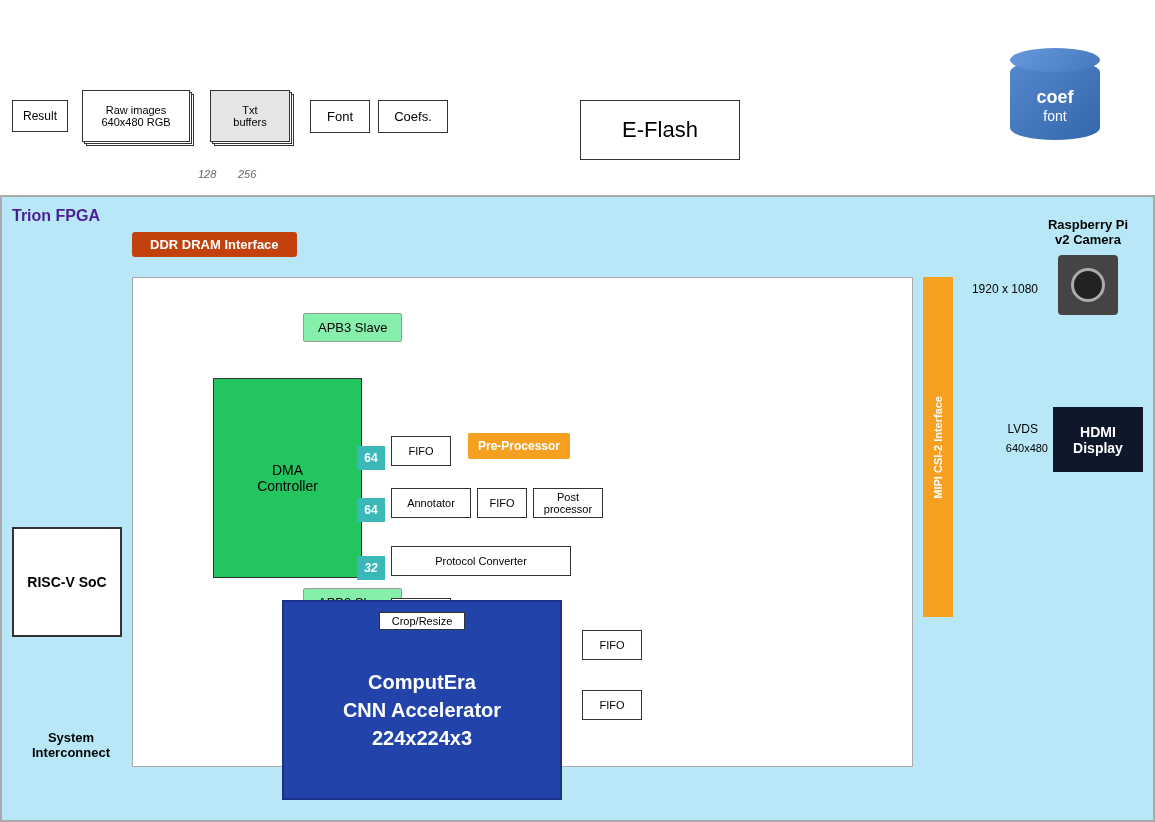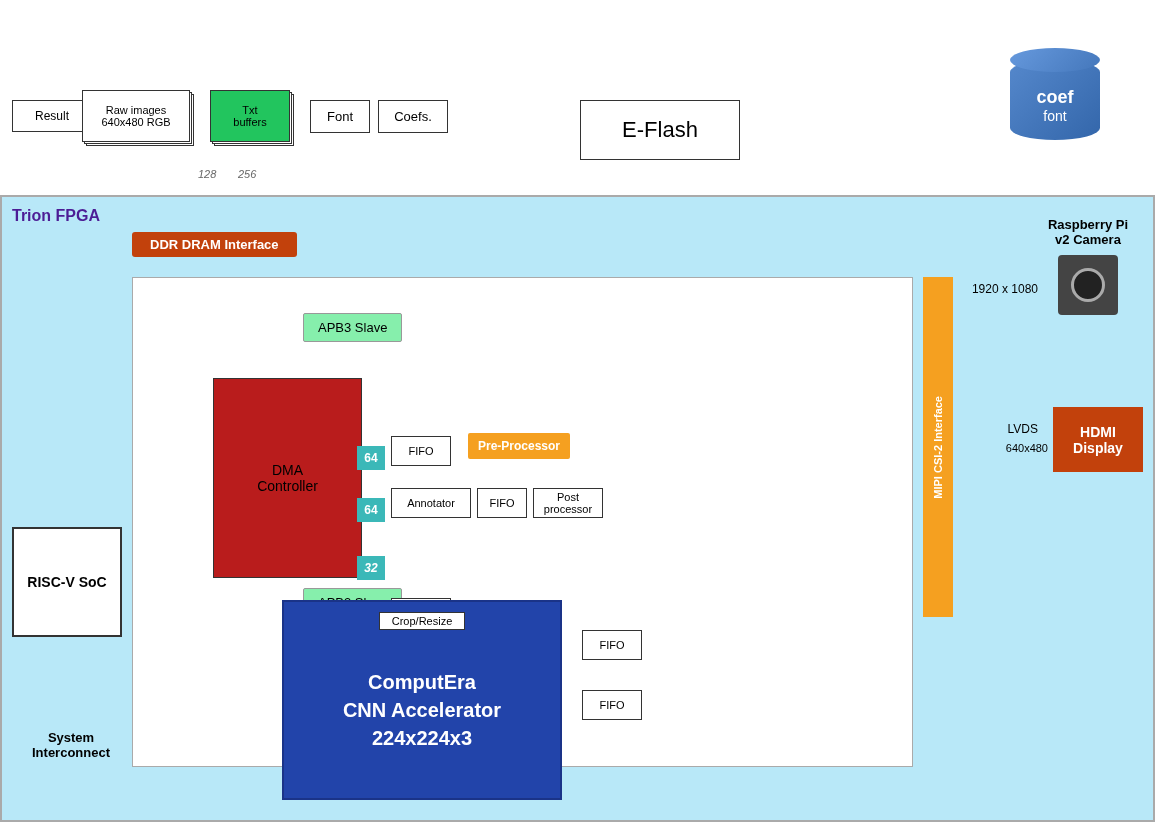--- a/index.html
+++ b/index.html
@@ -162,21 +162,21 @@
     }
 
     
     .dma-box {
       position: absolute;
       top: 100px;
       left: 80px;
       width: 149px;
       height: 200px;
       border: 1.5px solid #333;
-      background: #b91c1c;
+      background: #22c55e;
       display: flex;
       align-items: center;
       justify-content: center;
       text-align: center;
       font-size: 14px;
     }
 
     
     .fifo-box {
       position: absolute;
@@ -338,36 +338,36 @@
   <line x1="870" y1="430" x2="910" y2="430" stroke="#333" stroke-width="1.5"></line>
   <line x1="910" y1="430" x2="1010" y2="430" stroke="#333" stroke-width="1.5"></line>
   <line x1="1010" y1="430" x2="1010" y2="460" stroke="#333" stroke-width="1.5"></line>
   <line x1="1010" y1="460" x2="1060" y2="460" stroke="#333" stroke-width="1.5" marker-end="url(#arrowBlack)"></line>
 
   <line x1="245" y1="740" x2="245" y2="800" stroke="#333" stroke-width="2" marker-end="url(#arrowBlack)"></line>
 </svg>
 
 <div class="top-area">
 
-  <div style="position:absolute; top:100px; left:12px; border:1.5px solid #333; background:#fff; padding:8px 22px; font-size:12px;">
+  <div style="position:absolute; top:100px; left:12px; border:1.5px solid #333; background:#fff; padding:8px 10px; font-size:12px;">
     <span>Result</span>
   </div>
 
   <div style="position:absolute; top:90px; left:82px;">
     <div style="position:absolute; top:4px; left:4px; width:108px; height:52px; border:1.5px solid #333; background:#fff;"></div>
     <div style="position:absolute; top:2px; left:2px; width:108px; height:52px; border:1.5px solid #333; background:#fff;"></div>
     <div style="position:relative; width:108px; height:52px; border:1.5px solid #333; background:#fff; display:flex; align-items:center; justify-content:center; font-size:11px; text-align:center; padding:2px;">
       <span>Raw images<br>640x480 RGB</span>
     </div>
   </div>
 
   <div style="position:absolute; top:90px; left:210px;">
     <div style="position:absolute; top:4px; left:4px; width:80px; height:52px; border:1.5px solid #333; background:#fff;"></div>
     <div style="position:absolute; top:2px; left:2px; width:80px; height:52px; border:1.5px solid #333; background:#fff;"></div>
-    <div style="position:relative; width:80px; height:52px; border:1.5px solid #333; background:#22c55e; display:flex; align-items:center; justify-content:center; font-size:11px; text-align:center;">
+    <div style="position:relative; width:80px; height:52px; border:1.5px solid #333; background:#e5e5e5; display:flex; align-items:center; justify-content:center; font-size:11px; text-align:center;">
       <span>Txt<br>buffers</span>
     </div>
   </div>
 
   <div style="position:absolute; top:100px; left:310px; border:1.5px solid #333; background:#fff; padding:8px 10px; font-size:13px; width:60px; text-align:center;">
     <span>Font</span>
   </div>
 
   <div style="position:absolute; top:100px; left:378px; border:1.5px solid #333; background:#fff; padding:8px 10px; font-size:13px; width:70px; text-align:center;">
     <span>Coefs.</span>
@@ -446,20 +446,23 @@
     </div>
 
     <div class="proc-box" style="top:210px; left:400px; width:70px; height:30px;">
       <span>Post<br>processor</span>
     </div>
 
     <div class="teal-box" style="top:278px; left:224px;font-style:italic;">
       <span>32</span>
     </div>
 
+    <div class="protocol-box" style="top:268px; left:258px; width:180px; height:30px;">
+      <span>Protocol Converter</span>
+    </div>
 
     <div class="teal-box" style="top:330px; left:224px;">
       <span>64</span>
     </div>
 
     <div class="pc-box" style="top:320px; left:258px; width:60px; height:30px;">
       <span>PC</span>
     </div>
 
   </div>
@@ -503,17 +506,17 @@
   </div>
 
   <div style="position:absolute; top:225px; right:115px; font-size:12px;margin-left:10px;">
     <span>LVDS</span>
   </div>
 
   <div style="position:absolute; top:245px; right:105px; font-size:11px;">
     <span>640x480</span>
   </div>
 
-  <div style="position:absolute; top:210px; right:10px; background:#c2410c; color:#fff; font-weight:bold; font-size:14px; width:90px; height:65px; display:flex; align-items:center; justify-content:center; text-align:center;">
+  <div style="position:absolute; top:210px; right:10px; background:#0f172a; color:#fff; font-weight:bold; font-size:14px; width:90px; height:65px; display:flex; align-items:center; justify-content:center; text-align:center;">
     <span>HDMI<br>Display</span>
   </div>
 
 </div>
 
 </body></html>

